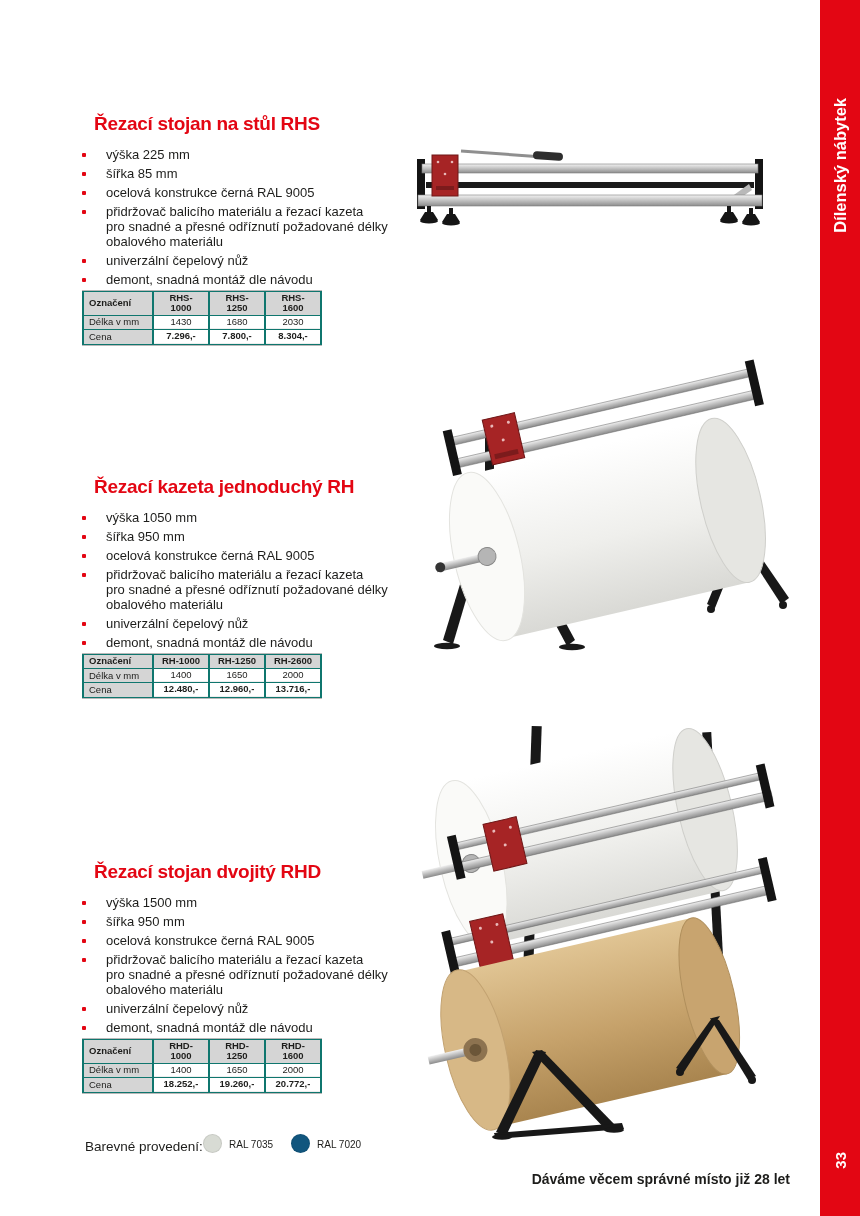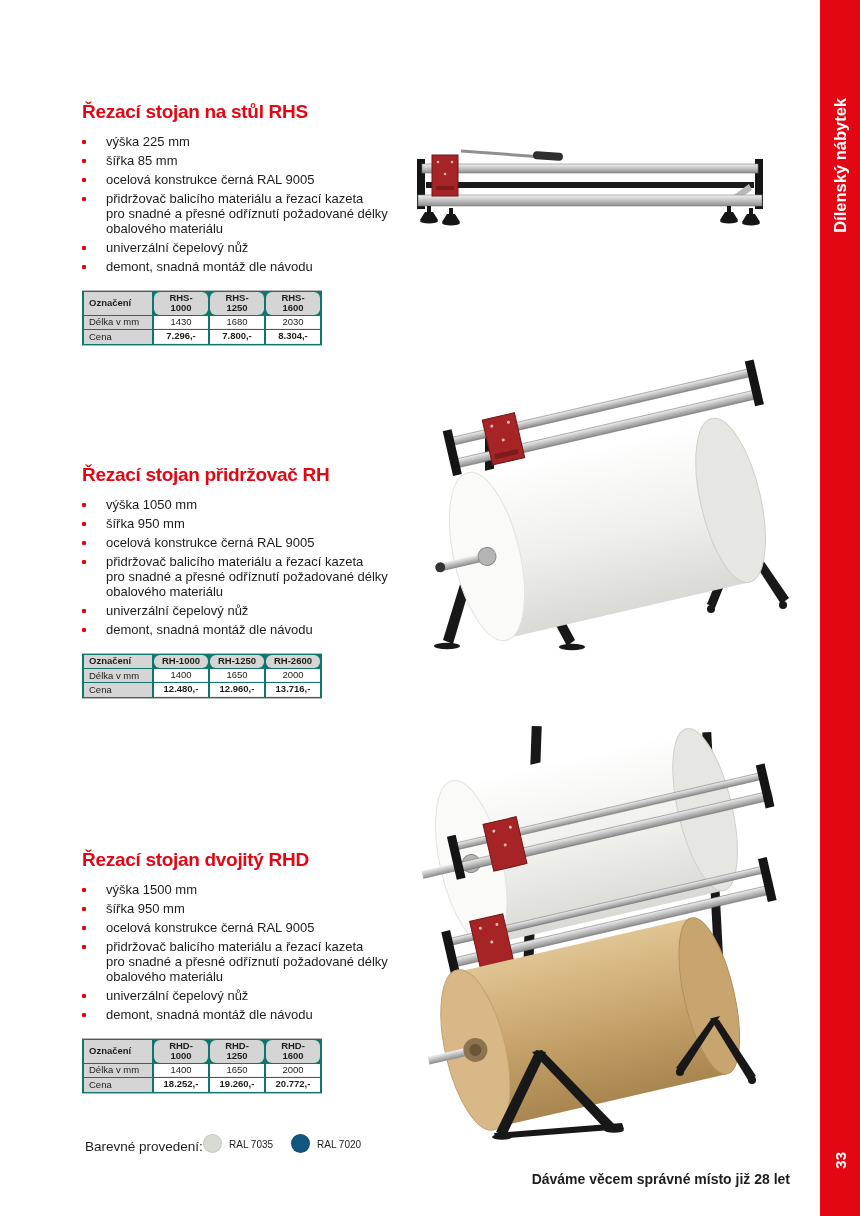--- a/index.html
+++ b/index.html
@@ -9,33 +9,33 @@
   *{box-sizing:border-box;}
   html,body{margin:0;padding:0;}
   body{
     width:860px;height:1216px;position:relative;background:#fff;overflow:hidden;
     font-family:"Liberation Sans","DejaVu Sans",sans-serif;color:var(--ink);
   }
   .page{position:absolute;inset:0;}
 
   
   .product{position:absolute;left:82px;width:325px;}
-  .p-title{margin:0;font-size:19px;line-height:22px;font-weight:700;color:var(--red);letter-spacing:-0.3px;white-space:nowrap;}
+  .p-title{margin:12px;font-size:19px;line-height:22px;font-weight:700;color:var(--red);letter-spacing:-0.3px;white-space:nowrap;}
   .bullets{list-style:none;margin:11px 0 0 0;padding:0;}
   .bullets li{display:flex;gap:20px;margin:0 0 4px 0;font-size:13px;line-height:15px;}
   .b-dot{flex:none;width:4px;height:4px;margin-top:5.5px;background:var(--red);border-radius:1px;}
   .b-txt{white-space:pre-line;}
 
   .spec{position:absolute;top:189px;left:0;border-collapse:separate;border-spacing:2px 1px;
         background:#0f766e;border-top:1px solid #b9b9b9;border-bottom:1px solid #b9b9b9;}
   .spec td{height:13px;padding:1px 5px;font-size:9.5px;line-height:1.1;vertical-align:middle;}
   .spec td.lbl{background:#d5d5d5;font-weight:400;width:68px;text-align:left;}
   .spec tr.hdr td{background:#d5d5d5;font-weight:700;}
   .spec td.val{background:#fff;width:54px;text-align:center;border-bottom:1px solid #eee;}
-  .spec td.hd{background:#d5d5d5;width:54px;text-align:center;font-weight:700;border-radius:6px;}
+  .spec td.hd{background:#d5d5d5;width:54px;text-align:center;font-weight:700;}
   .spec td.b{font-weight:700;}
 
   
   .photo{position:absolute;}
   .photo svg{display:block;width:100%;height:100%;}
 
   
   .colors-label{position:absolute;left:85px;top:1139px;font-size:13.5px;}
   .swatch{position:absolute;width:19px;height:19px;border-radius:50%;}
   .swatch-label{position:absolute;font-size:10px;text-align:center;}
@@ -103,21 +103,21 @@
         <td class="lbl">Cena</td>
         <td class="val b">7.296,-</td>
         <td class="val b">7.800,-</td>
         <td class="val b">8.304,-</td>
       </tr>
     </tbody>
       </table>
   </section>
 
   <section class="product" style="top:464px">
-    <h2 class="p-title">Řezací stojan přidržovač RH</h2>
+    <h2 class="p-title">Řezací kazeta jednoduchý RH</h2>
     <ul class="bullets">
       <li>
           <span class="b-dot"></span>
           <span class="b-txt">výška 1050 mm</span>
         </li>
       <li>
           <span class="b-dot"></span>
           <span class="b-txt">šířka 950 mm</span>
         </li>
       <li>

